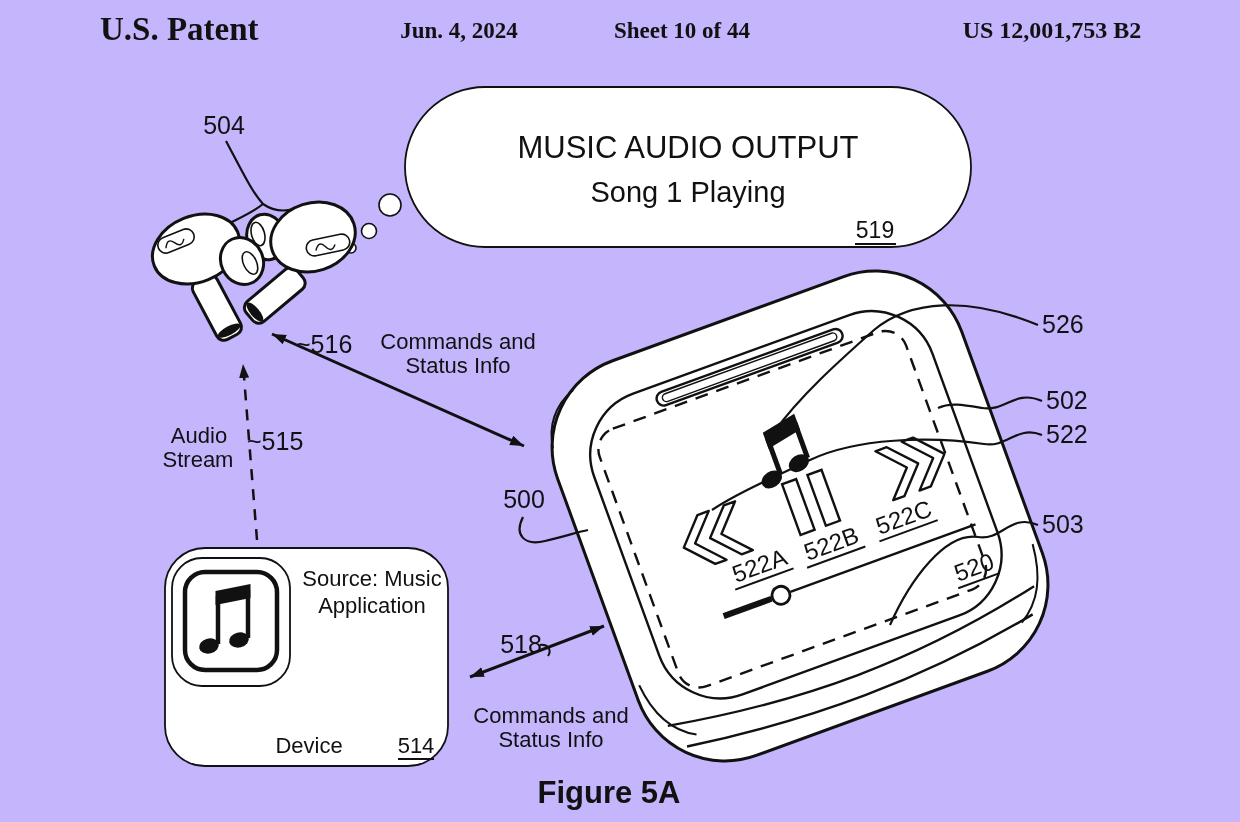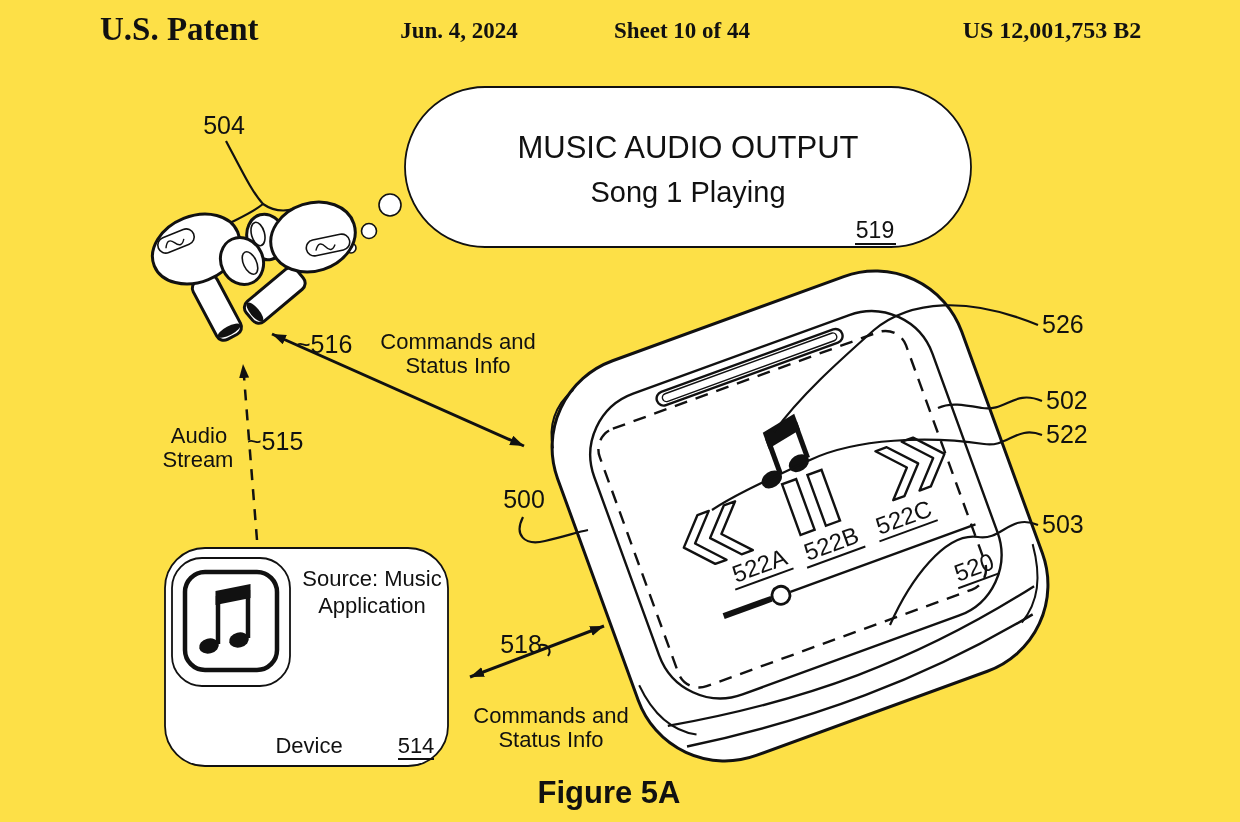--- a/index.html
+++ b/index.html
@@ -1,16 +1,16 @@
 <!DOCTYPE html>
 <html><head>
 <meta charset="utf-8">
 <style>
   html,body{margin:0;padding:0;background:#e8e8e8;}
-  #page{position:relative;width:1240px;height:822px;background:#fde047;overflow:hidden;
+  #page{position:relative;width:1240px;height:822px;background:#c4b5fd;overflow:hidden;
         font-family:"Liberation Sans",sans-serif;}
   svg{display:block;}
   text{fill:#111;}
   .hdr{font-family:"Liberation Serif",serif;font-weight:bold;}
   .fig{font-family:"Liberation Sans",sans-serif;}
   .ln{stroke:#111;fill:none;}
 </style>
 </head>
 <body>
 

